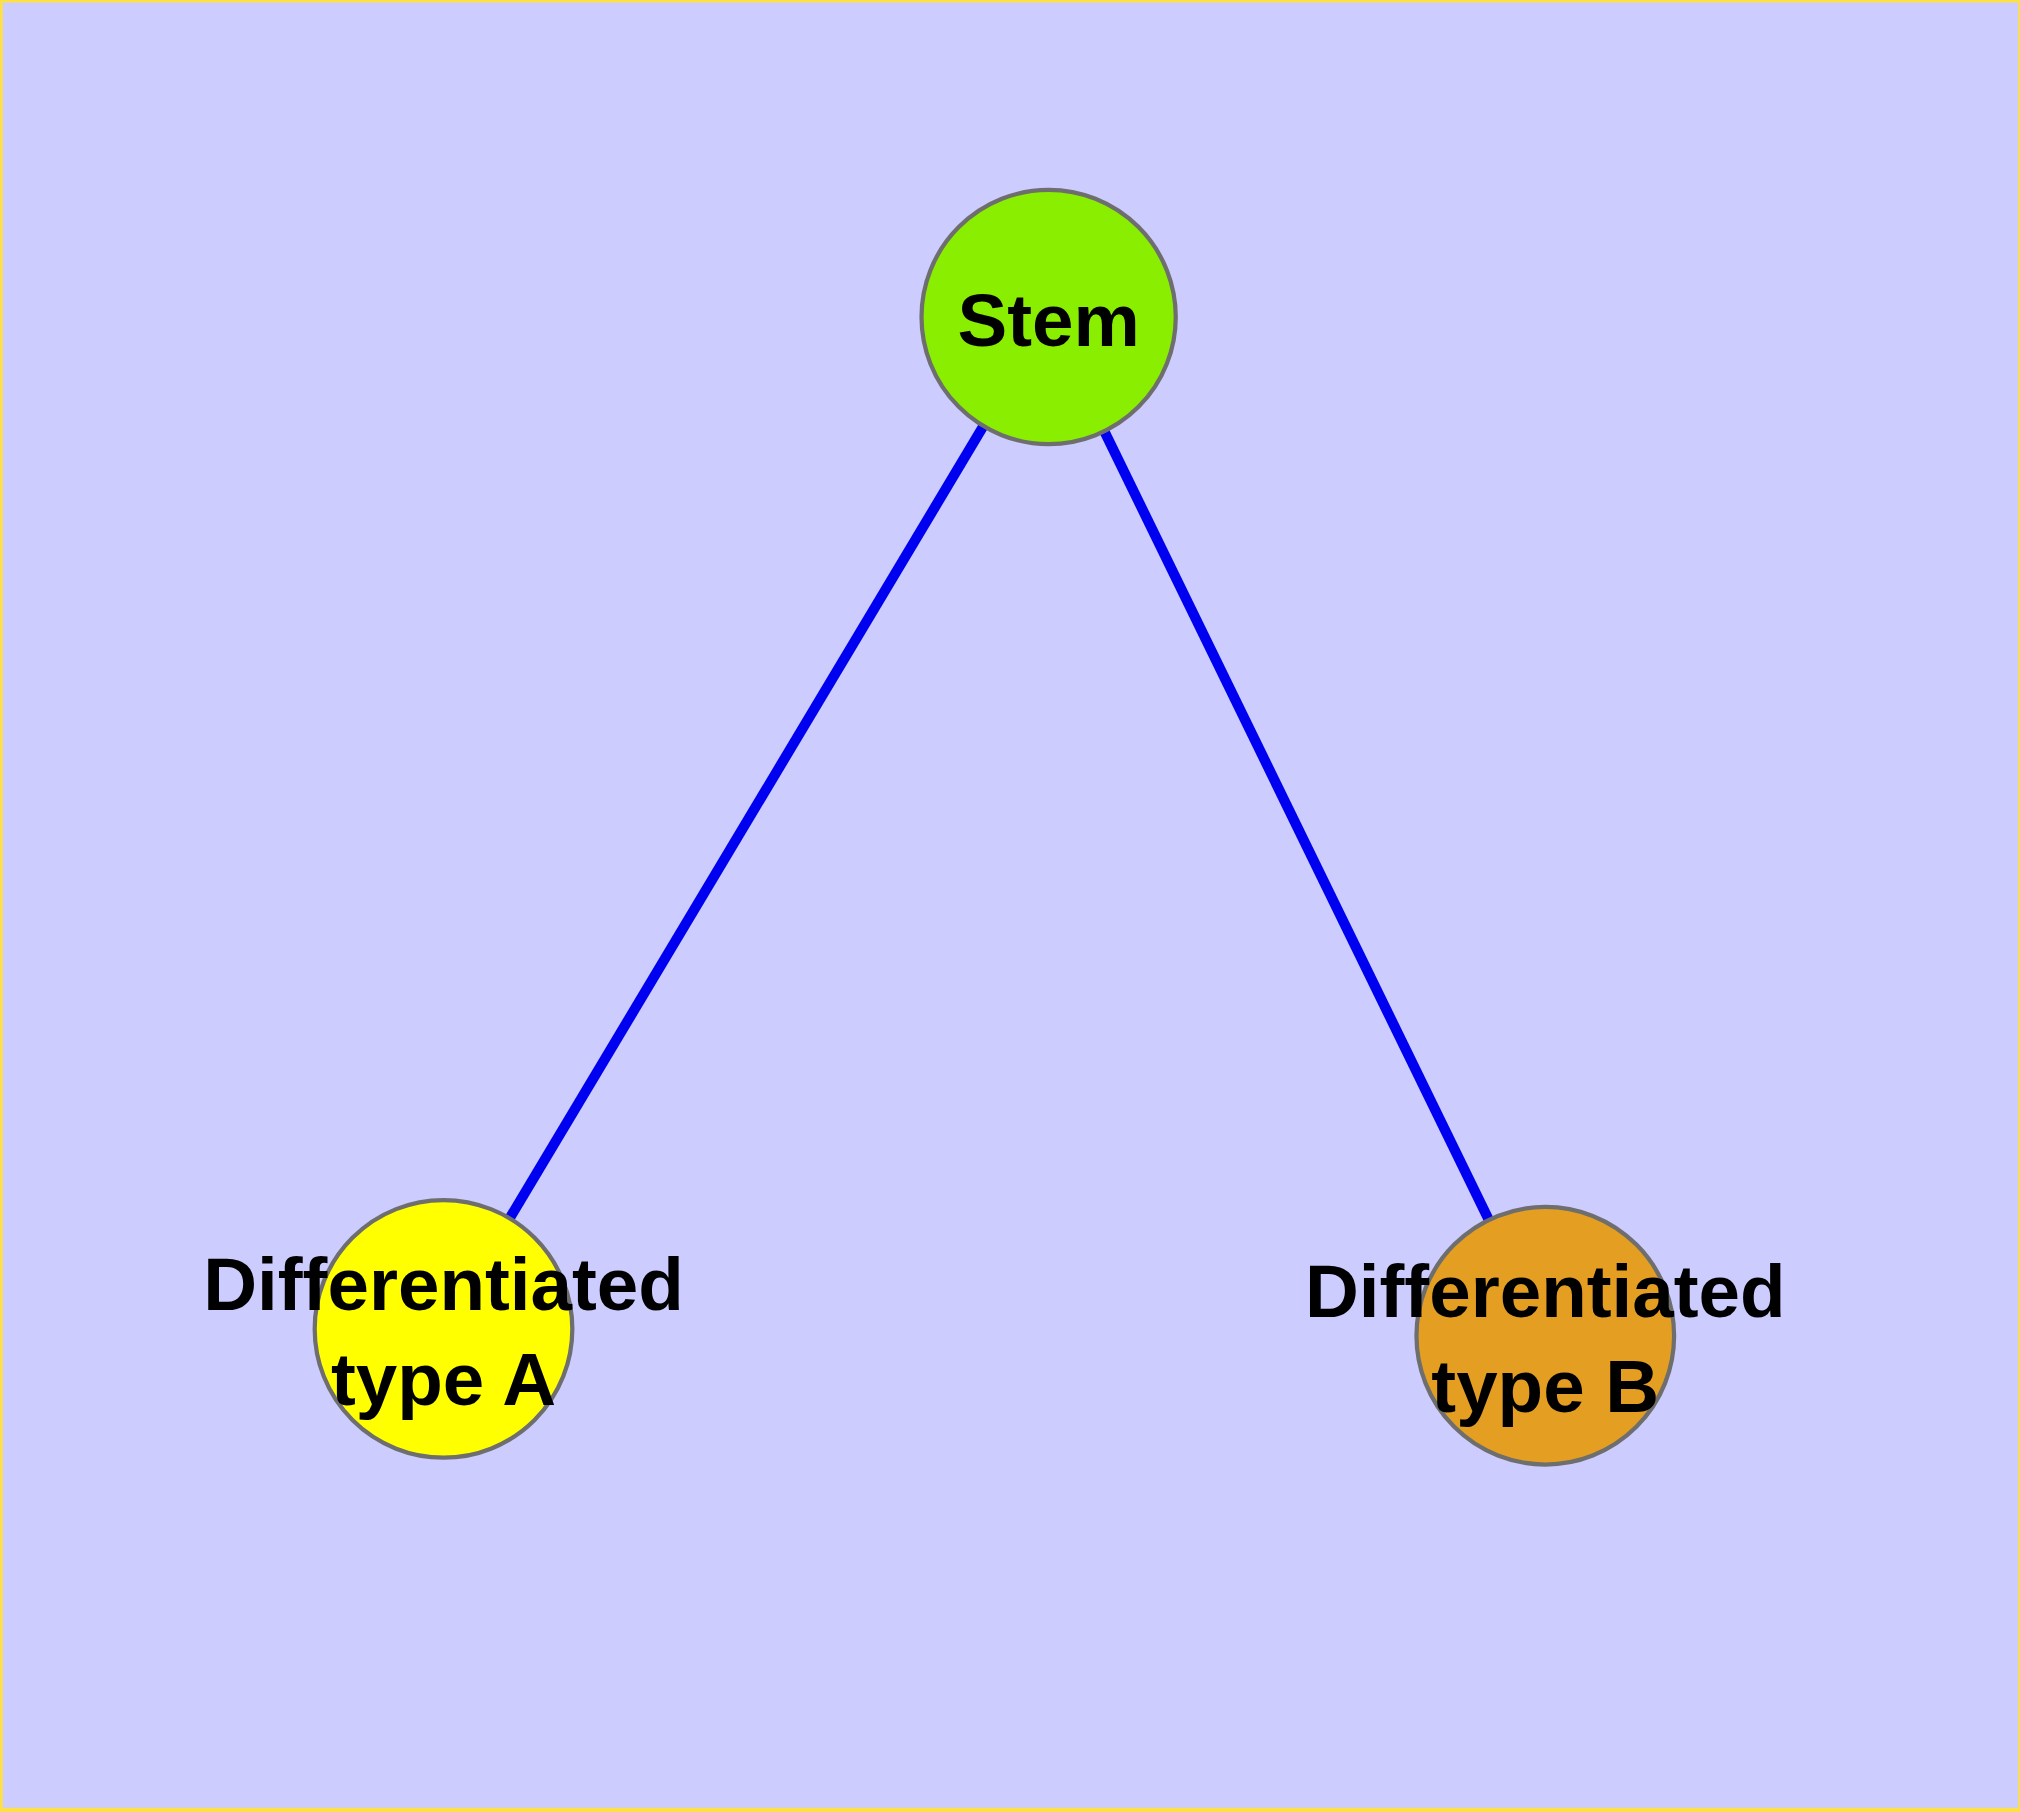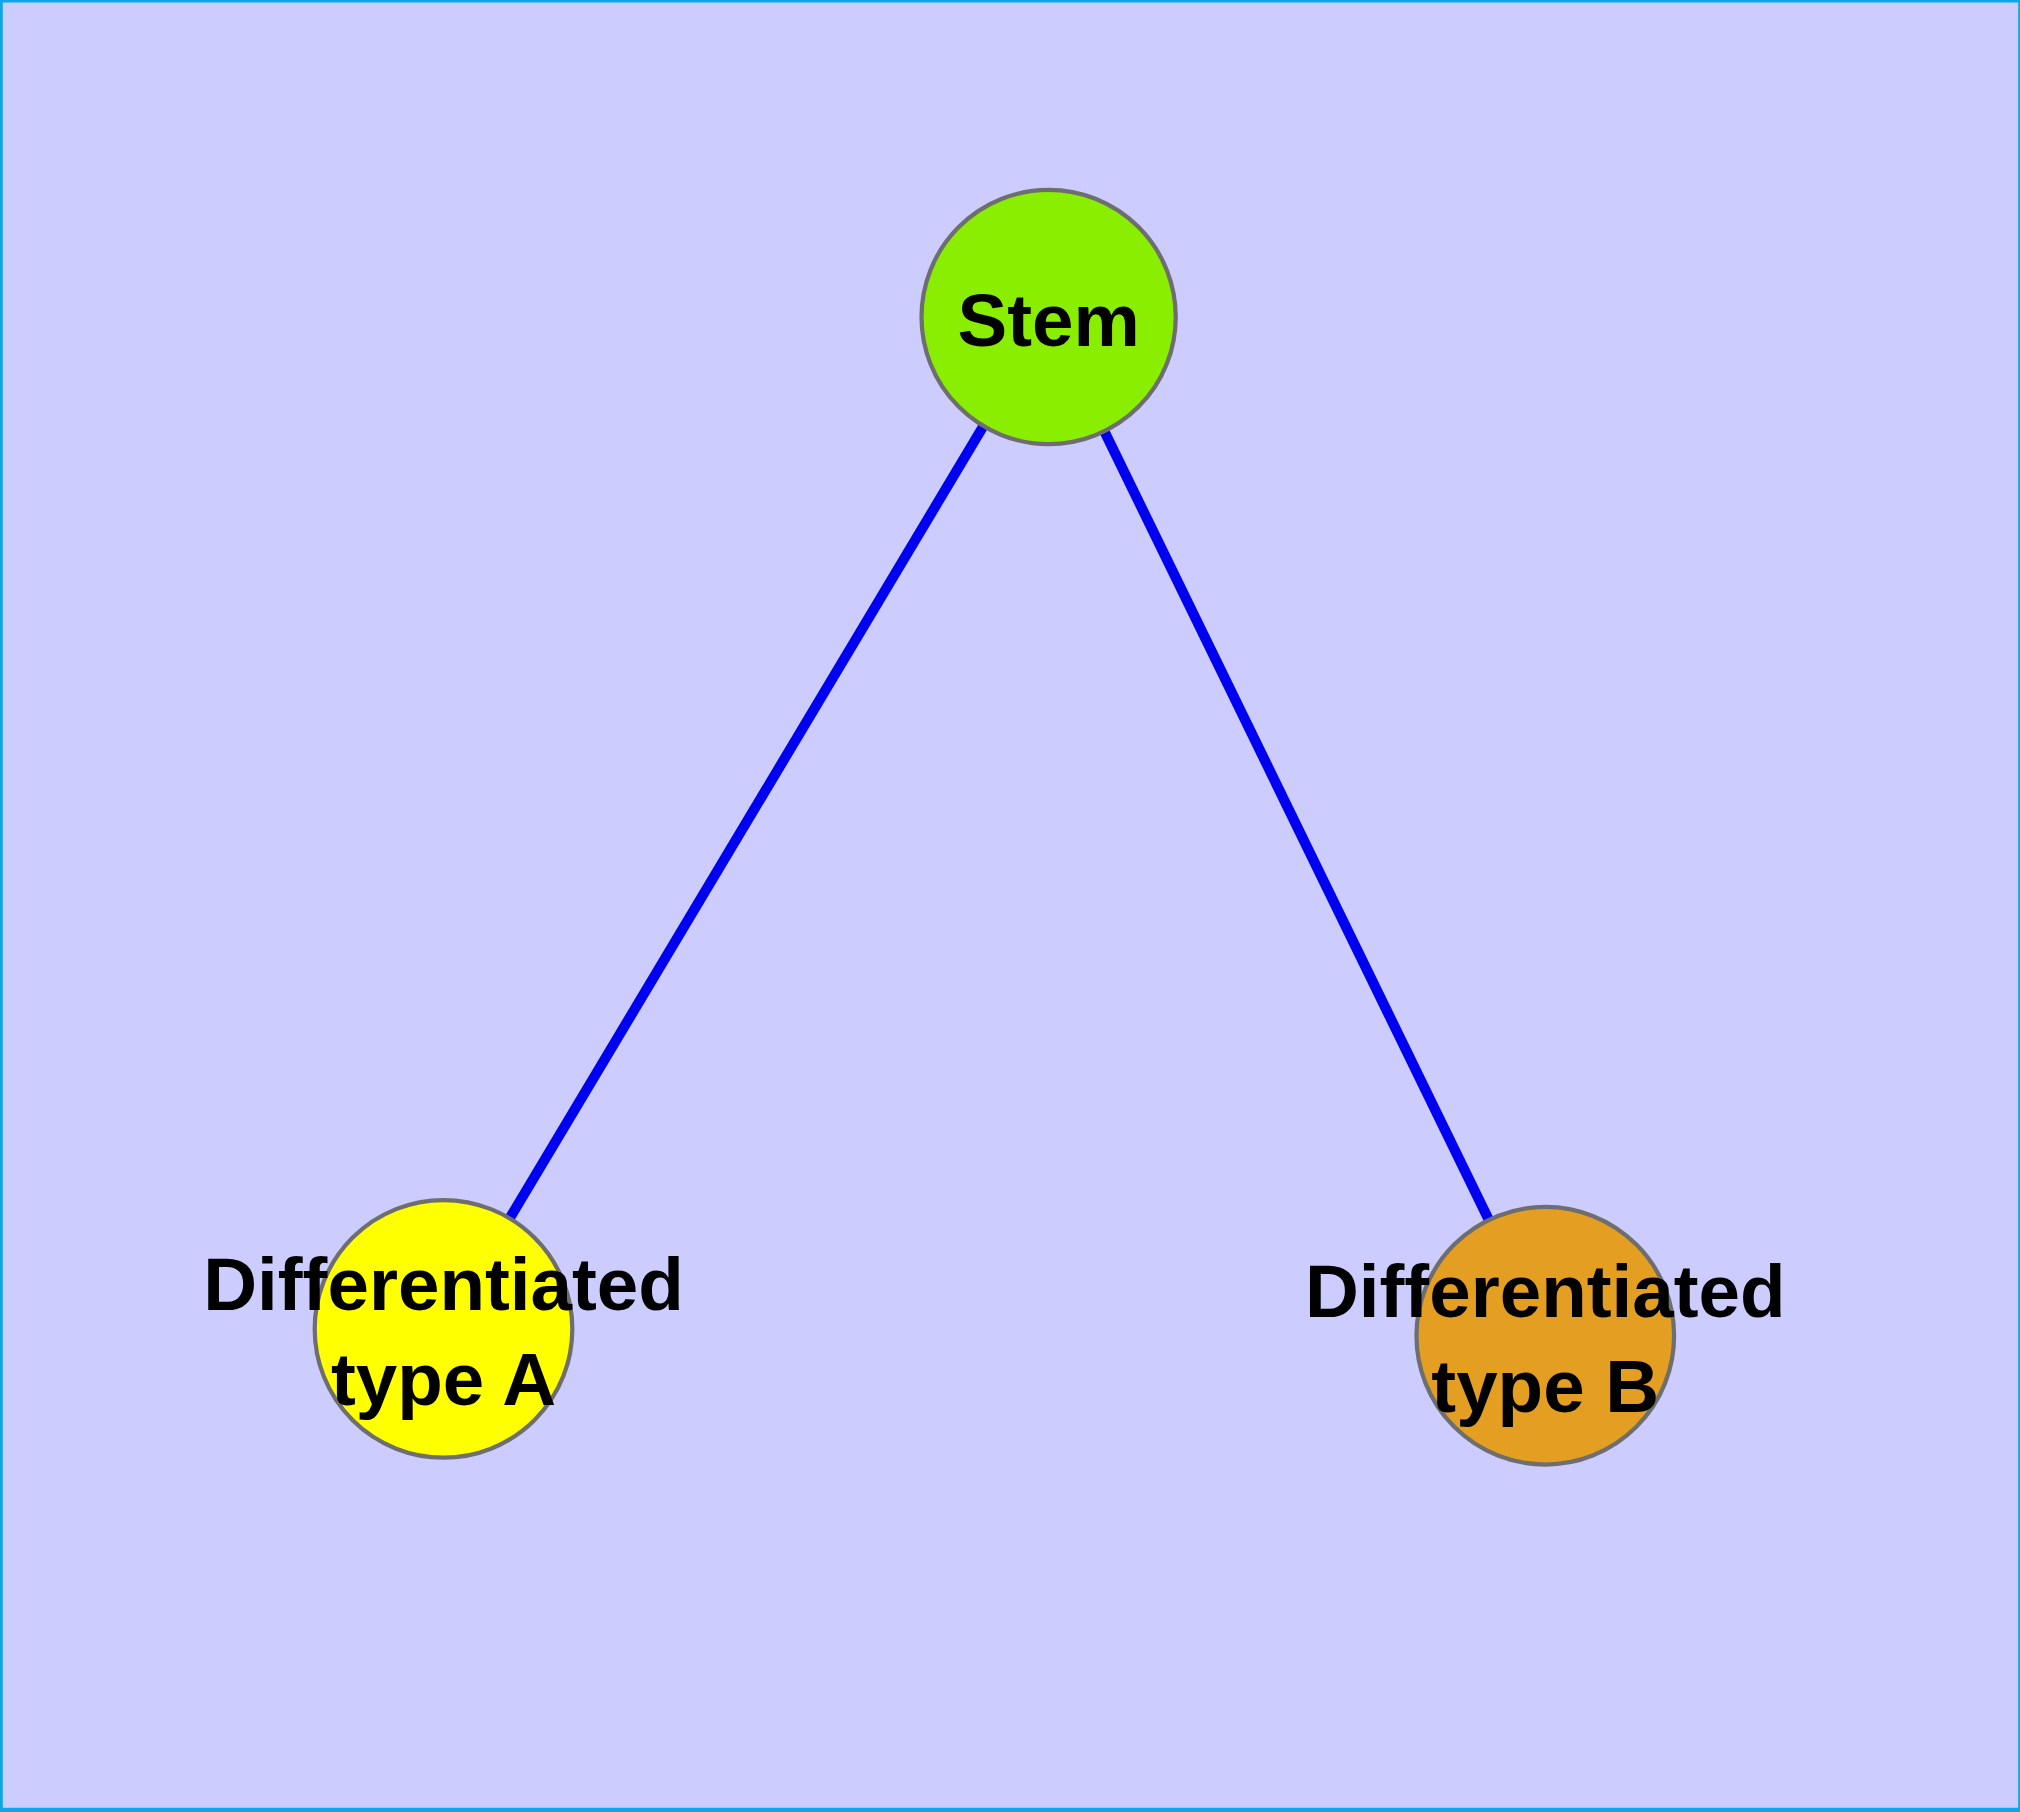--- a/index.html
+++ b/index.html
@@ -5,21 +5,21 @@
   html, body {
     margin: 0;
     padding: 0;
     background: #ffffff;
     font-family: "Liberation Sans", sans-serif;
   }
   .stage {
     position: relative;
     width: 2021px;
     height: 1812px;
-    background: #0ea5e9;
+    background: #fde047;
     overflow: hidden;
   }
   svg text {
     font-family: "Liberation Sans", "DejaVu Sans", sans-serif;
     font-weight: bold;
   }
 </style>
 </head>
 <body>
 

